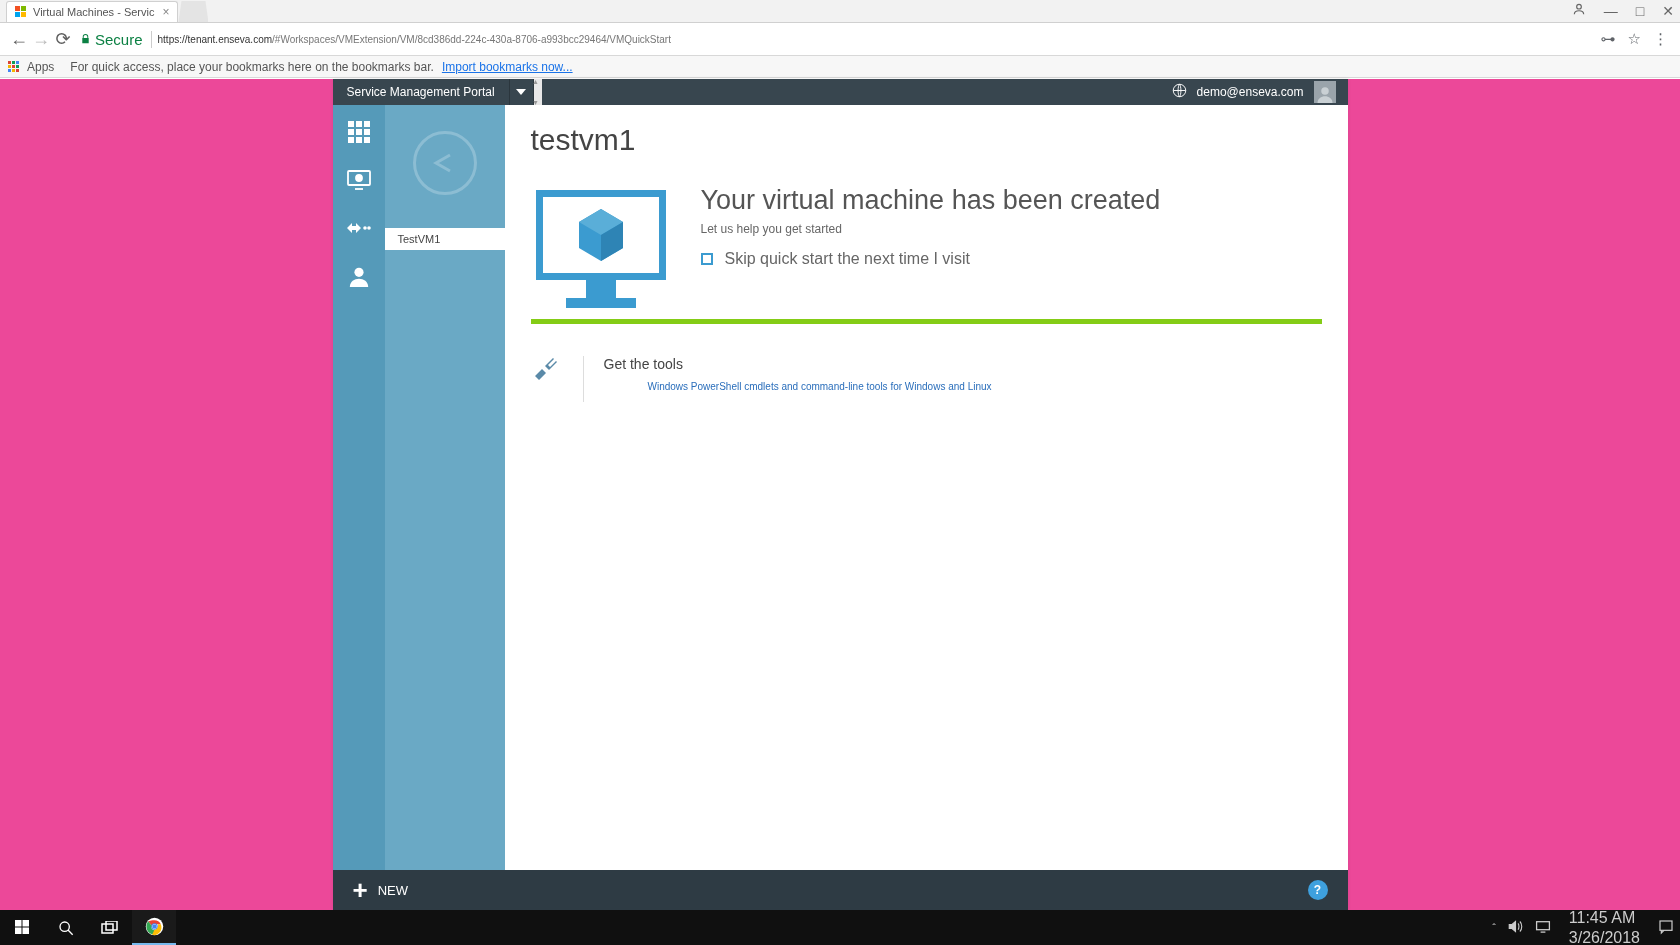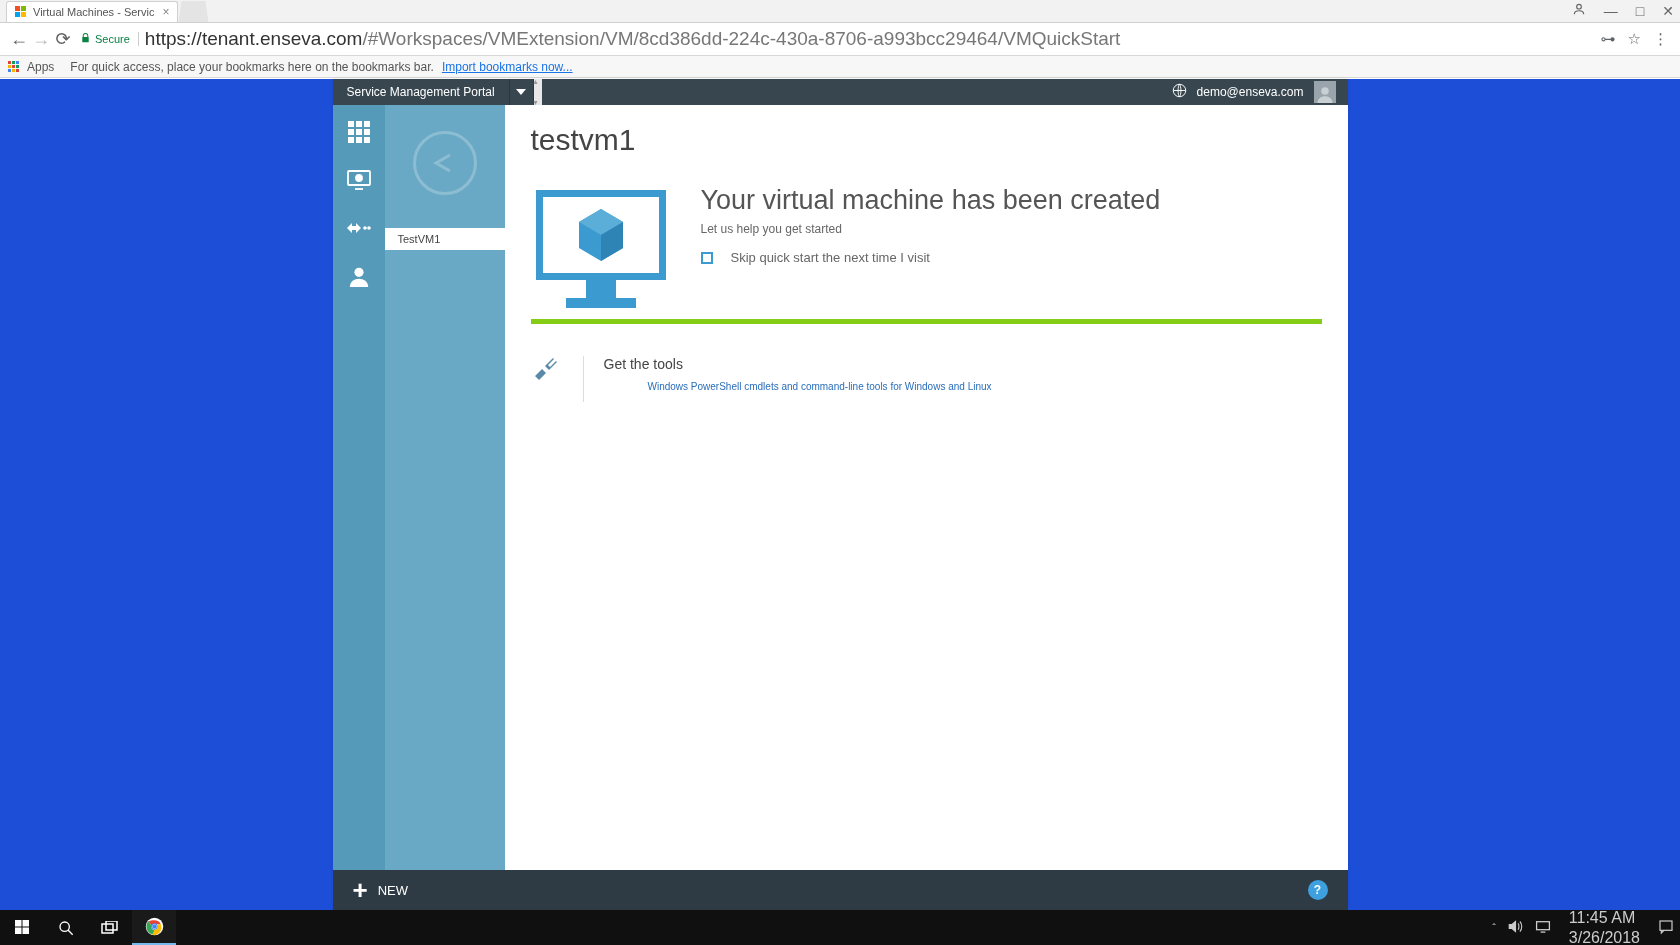--- a/index.html
+++ b/index.html
@@ -7,39 +7,39 @@
 
 
 .chrome-tabs { height: 23px; background: #f2f2f2; display: flex; align-items: flex-end; border-bottom: 1px solid #d0d0d0; }
 .chrome-tab { height: 21px; background: #fff; border: 1px solid #d0d0d0; border-bottom: none; border-top-left-radius: 3px; border-top-right-radius: 3px; padding: 10px 8px; display: flex; align-items: center; font-size: 11px; color: #555; margin-left: 6px; max-width: 180px; }
 .chrome-tab .favicon { margin-right: 6px; display:inline-flex; }
 .chrome-tab .close { margin-left: 8px; color:#888; font-size:12px; }
 .chrome-tab-ghost { height:21px; width:30px; background:#e4e4e4; margin-left:0; clip-path: polygon(10% 0, 90% 0, 100% 100%, 0 100%); }
 .chrome-sys { position:absolute; right:6px; top:2px; display:flex; gap:18px; color:#666; font-size:14px; align-items:center;}
 .chrome-toolbar { height: 33px; background: #fff; display: flex; align-items: center; padding: 0 8px; border-bottom: 1px solid #d8d8d8; font-size: 13px; color:#555;}
 .chrome-toolbar .nav-btn { width:22px; text-align:center; color:#606060; font-size:18px; }
-.chrome-toolbar .secure { color:#0b8043; font-size:11px; display:flex; align-items:center; gap:4px; margin:0 6px; border-right:1px solid #ccc; padding-right:8px;}
-.chrome-toolbar .url { flex:1; font-size:19px; color:#333; }
+.chrome-toolbar .secure { color:#0b8043; font-size:15px; display:flex; align-items:center; gap:4px; margin:0 6px; border-right:1px solid #ccc; padding-right:8px;}
+.chrome-toolbar .url { flex:1; font-size:10px; color:#333; }
 .chrome-toolbar .url .grey { color:#777; }
 .chrome-toolbar .right-icons { display:flex; gap:12px; color:#5f6368; font-size:15px; align-items:center; padding-right:4px;}
 .chrome-bookmarks { height:22px; background:#f7f7f7; border-bottom:1px solid #d8d8d8; display:flex; align-items:center; font-size:12px; color:#555; padding:0 8px; gap:8px; }
 .chrome-bookmarks .apps-icon { display:inline-grid; grid-template-columns:repeat(3,3px); grid-template-rows:repeat(3,3px); gap:1px; }
 .chrome-bookmarks .apps-icon span { background:#db4437; width:3px; height:3px; }
 .chrome-bookmarks .apps-icon span:nth-child(2){background:#0f9d58;}
 .chrome-bookmarks .apps-icon span:nth-child(3){background:#4285f4;}
 .chrome-bookmarks .apps-icon span:nth-child(4){background:#f4b400;}
 .chrome-bookmarks .apps-icon span:nth-child(5){background:#db4437;}
 .chrome-bookmarks .apps-icon span:nth-child(6){background:#0f9d58;}
 .chrome-bookmarks .apps-icon span:nth-child(7){background:#4285f4;}
 .chrome-bookmarks .apps-icon span:nth-child(8){background:#f4b400;}
 .chrome-bookmarks .apps-icon span:nth-child(9){background:#db4437;}
 .chrome-bookmarks a { color:#1a73e8; }
 
 
-.viewport { position:absolute; top:79px; left:0; right:0; bottom:35px; background:#1d4ed8; display:flex; justify-content:center; }
+.viewport { position:absolute; top:79px; left:0; right:0; bottom:35px; background:#ec4899; display:flex; justify-content:center; }
 .portal { width: 1015px; background:#fff; display:flex; flex-direction:column; box-shadow: 0 0 4px rgba(0,0,0,.08); }
 
 .portal-header { height: 26px; background:#38464f; color:#fff; display:flex; align-items:center; font-size:12px; position:relative; }
 .portal-header .title-box { padding:0 14px; height:100%; display:flex; align-items:center; border-right: 1px solid #2b363d;}
 .portal-header .chev { width:24px; text-align:center; height:100%; display:flex; align-items:center; justify-content:center; border-right:1px solid #2b363d;}
 .portal-header .scrolltrack { width:8px; height:100%; background:#e8e8e8; position:relative;}
 .portal-header .scrolltrack::before { content:'▴'; position:absolute; top:-2px; left:0; font-size:8px; color:#999;}
 .portal-header .scrolltrack::after { content:'▾'; position:absolute; bottom:-2px; left:0; font-size:8px; color:#999;}
 .portal-header .right { margin-left:auto; display:flex; align-items:center; gap:10px; padding-right:12px;}
 .portal-header .globe { font-size:13px; }
@@ -58,21 +58,21 @@
 .subnav-item { background:#fff; color:#444; font-size:11px; padding:5px 10px; border-left:3px solid #fff;}
 
 .content { flex:1; background:#fff; padding: 18px 26px 0 26px; position:relative; }
 .content h1 { font-weight:300; font-size:30px; color:#444; margin-bottom:10px;}
 .tabs { display:flex; align-items:center; gap:22px; font-size:11px; color:#777; letter-spacing:.3px; border-bottom:1px solid #ddd; padding-bottom:10px; margin-bottom:0px;}
 .tabs .cloud { color:#3b9bd0; font-size:16px; margin-right:-8px;}
 .quickstart { display:flex; border-bottom:5px solid #84cc16; padding:18px 0 0 0; gap:30px; min-height:148px;}
 .monitor { width:140px; position:relative; align-self:flex-end;}
 .qs-text h2 { font-weight:300; font-size:27px; color:#555; margin-bottom:6px;}
 .qs-text h3 { font-weight:300; font-size:12px; color:#666; margin-bottom:14px;}
-.qs-check { display:flex; align-items:center; gap:18px; font-size:13px; color:#666;}
+.qs-check { display:flex; align-items:center; gap:12px; font-size:16px; color:#666;}
 .qs-check .box { width:12px; height:12px; border:2px solid #3b9bd0; }
 
 .tools { display:flex; gap:20px; padding:32px 0; align-items:flex-start;}
 .tools .ticon { color:#5a8aa8; font-size:22px; width:32px; display:flex; justify-content:center;}
 .tools .divider { width:1px; background:#ddd; height:46px;}
 .tools .tcontent h4 { font-weight:400; font-size:14px; color:#444; margin-bottom:4px;}
 .tools .tcontent a { color:#2a6ebb; font-size:10px; text-decoration:none;margin-left:44px;}
 
 .portal-footer { height: 40px; background:#2e3b44; color:#fff; display:flex; align-items:center; padding:0 20px; font-size:13px;}
 .portal-footer .plus { font-size:26px; font-weight:bold; margin-right:10px; line-height:1;}

